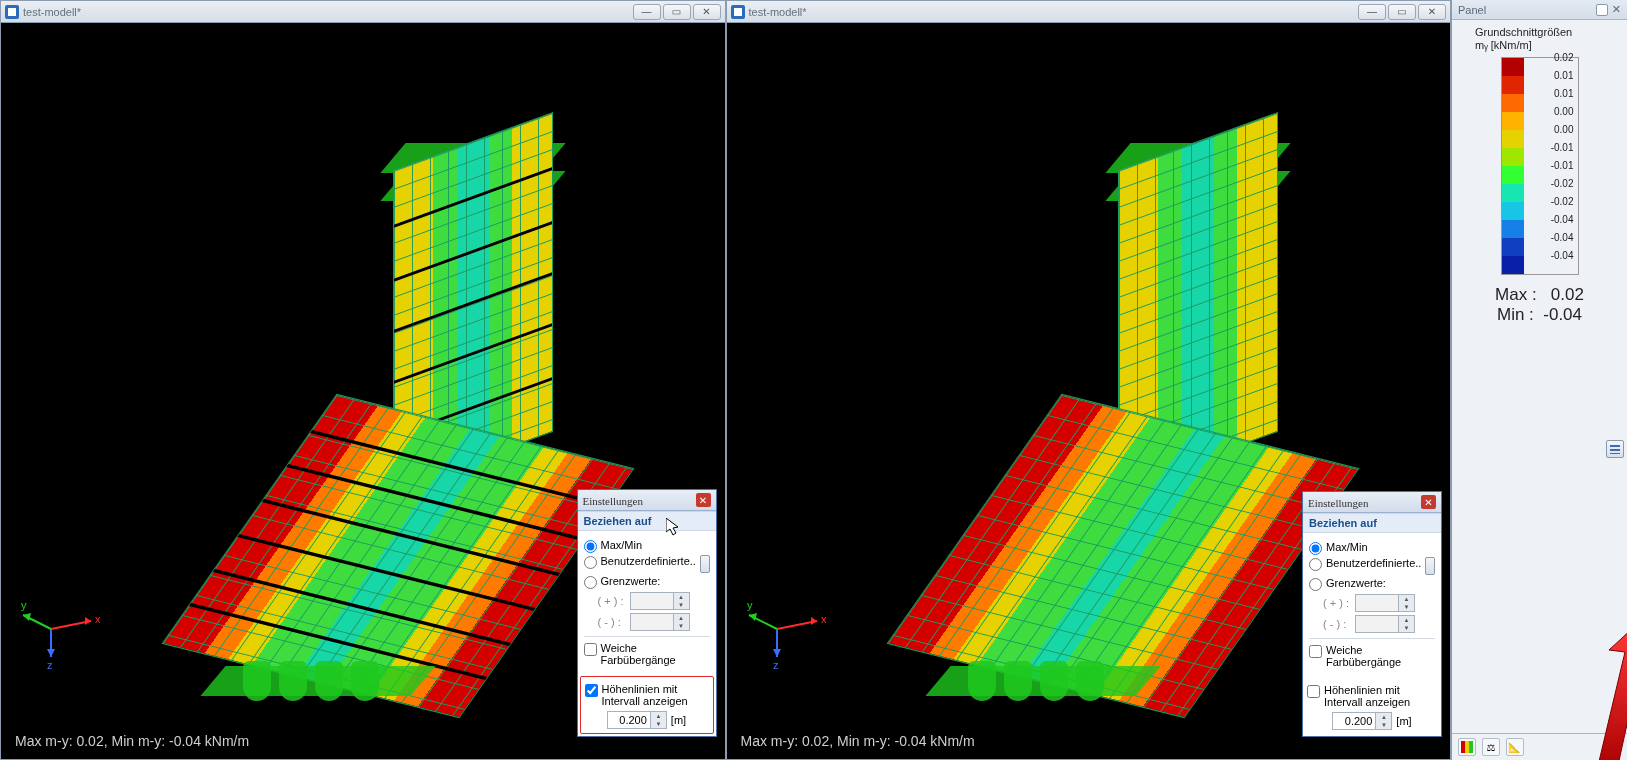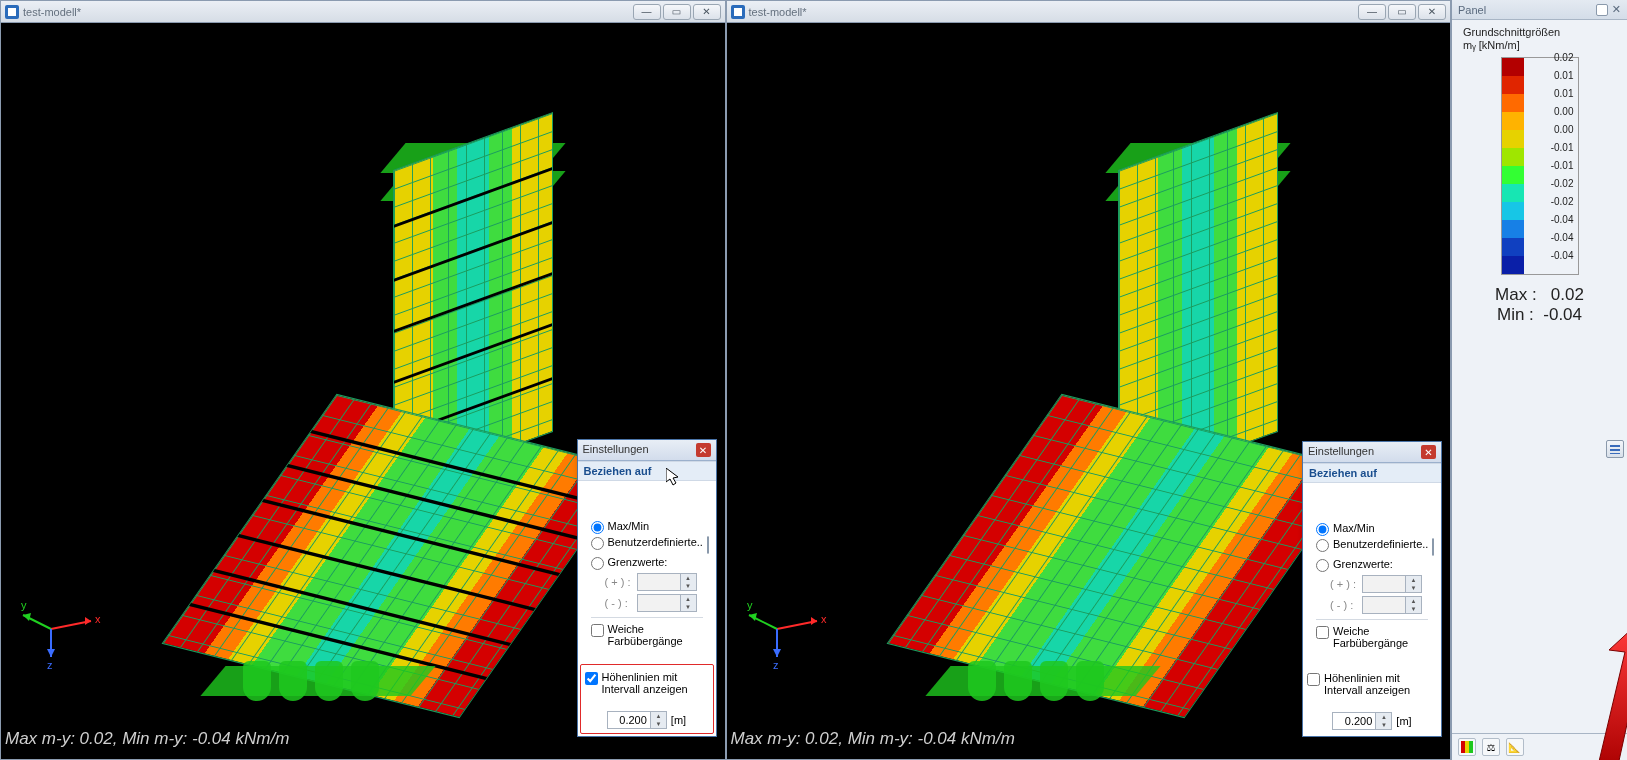--- a/index.html
+++ b/index.html
@@ -55,21 +55,21 @@
   border-radius: 3px;
   display: flex; align-items: center; justify-content: center;
   font-size: 10px; color: #4a5560;
 }
 .canvas {
   flex: 1;
   background: #000;
   position: relative;
   overflow: hidden;
 }
-.status { color: #cfcfcf; font-size: 17px; position: absolute; left: 4px; bottom: 10px; font-style: italic; }
+.status { color: #cfcfcf; font-size: 14px; position: absolute; left: 14px; bottom: 10px; }
 
 .triad { position: absolute; left: 20px; bottom: 100px; width: 80px; height: 80px; }
 .triad svg { overflow: visible; }
 
 .model {
   position: absolute;
   left: 50%; top: 50%;
   transform: translate(-50%,-50%);
   width: 500px; height: 640px;
 }
@@ -146,41 +146,42 @@
   width: 140px;
   background: #fff;
   border: 1px solid #4a74a8;
   box-shadow: 2px 2px 6px rgba(0,0,0,0.3);
   font-size: 11px;
 }
 .dlg-title {
   background: linear-gradient(#e8eef6, #d2dcec);
   border-bottom: 1px solid #9bb0cc;
   padding: 3px 5px;
-  display: flex; align-items: flex-start;
+  display: flex; align-items: flex-end;
   color: #333;
+  font-family: Liberation Serif, serif;
 }
 .dlg-title span { flex: 1; }
 .dlg-close {
   width: 15px; height: 14px;
   background: #c43a2e;
   color: #fff;
   display: flex; align-items: center; justify-content: center;
   font-size: 10px;
   border-radius: 2px;
 }
 .dlg-section-hdr {
   background: #e4edf7;
   color: #1a4e8e;
   padding: 3px 6px;
   border-top: 1px solid #cfd9e6;
   border-bottom: 1px solid #cfd9e6;
   font-weight: bold;
 }
-.dlg-body { padding: 13px; margin-top: 24px; }
+.dlg-body { padding: 6px; }
 .radio-row, .chk-row { display: flex; align-items: flex-start; gap: 4px; margin: 2px 0; }
 .radio-row input, .chk-row input { margin-top: 1px; }
 .mini-btn {
   width: 20px; height: 18px;
   border: 1px solid #8a99ab;
   background: linear-gradient(#f3f6fa,#d8e0ea);
   border-radius: 2px;
   margin-left: auto;
 }
 .spin-row { display: flex; align-items: center; gap: 4px; margin: 3px 0 3px 14px; }
@@ -192,41 +193,41 @@
   width: 60px;
 }
 .spin input {
   border: 0; width: 42px; text-align: right; padding-right: 3px; font-size: 11px;
 }
 .spin input:disabled { background: #f2f2f2; color: #999; }
 .spin-btns { display: flex; flex-direction: column; width: 16px; background: #e6ebf1; border-left: 1px solid #a8b2bf; }
 .spin-btns div { flex: 1; font-size: 6px; text-align: center; line-height: 8px; color: #555; }
 .sect-outline { border: 1px solid #e02a2a; padding: 4px; margin: 2px; border-radius: 2px; }
 .sect-plain { padding: 4px 2px; margin: 2px; }
-.interval-row { display: flex; align-items: center; gap: 4px; justify-content: center; margin-top: 16px; }
+.interval-row { display: flex; align-items: center; gap: 4px; justify-content: center; margin-top: 4px; }
 .hr { border-top: 1px solid #d4dae2; margin: 5px 0; }
 
 
 .panel {
   width: 176px;
   background: #eef2f7;
   border-left: 1px solid #8b9bb0;
   display: flex; flex-direction: column;
 }
 .panel-hdr {
   background: linear-gradient(#e4eaf2, #d4dde8);
   border-bottom: 1px solid #a8b5c5;
   padding: 3px 6px;
   color: #5a6a7e;
   display: flex; align-items: center;
   gap: 4px;
 }
 .panel-hdr .sp { flex: 1; }
 .pin { width: 12px; height: 12px; border: 1px solid #8a99ab; background: #fff; border-radius: 2px; }
-.legend-area { padding: 6px 11px; font-size: 11px; color: #222; }
+.legend-area { padding: 6px 23px; font-size: 11px; color: #222; }
 .legend-title { font-size: 11px; margin-bottom: 1px; }
 .legend-sub { font-size: 11px; margin-bottom: 6px; }
 .colorbar { display: flex; gap: 0; border: 1px solid #999; width: 78px; margin: 0 auto; }
 .cb-col { width: 22px; display: flex; flex-direction: column; }
 .cb-col.swatches div { height: 18px; }
 .cb-col.vals { flex: 1; display: flex; flex-direction: column; font-size: 10px; text-align: right; padding-right: 4px; position: relative; }
 .cb-col.vals div { height: 18px; line-height: 18px; position: relative; top: -9px; }
 .stats { margin-top: 10px; font-size: 17px; text-align: center; }
 .stats div { white-space: pre; }
 .panel-side-btn {

